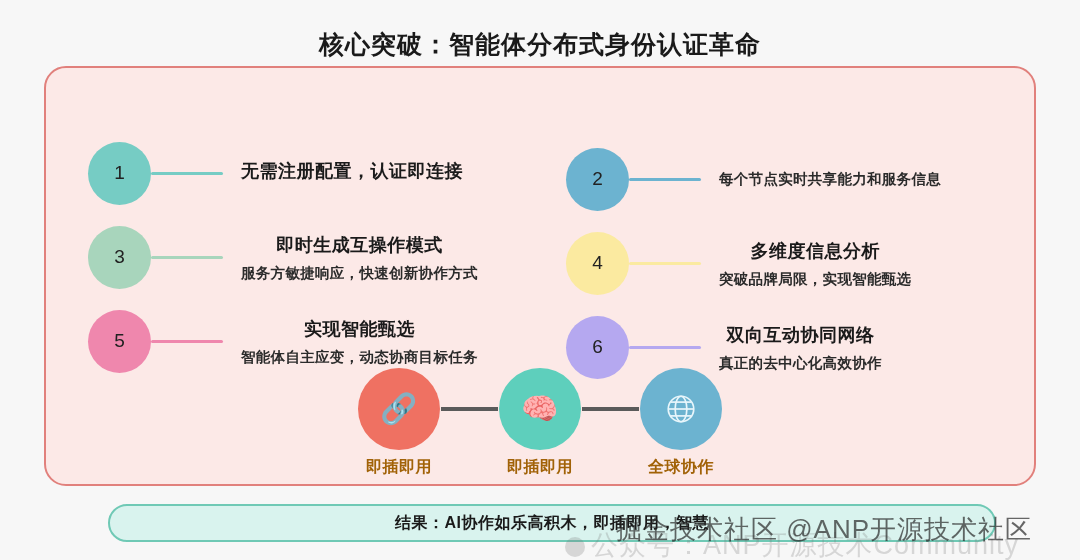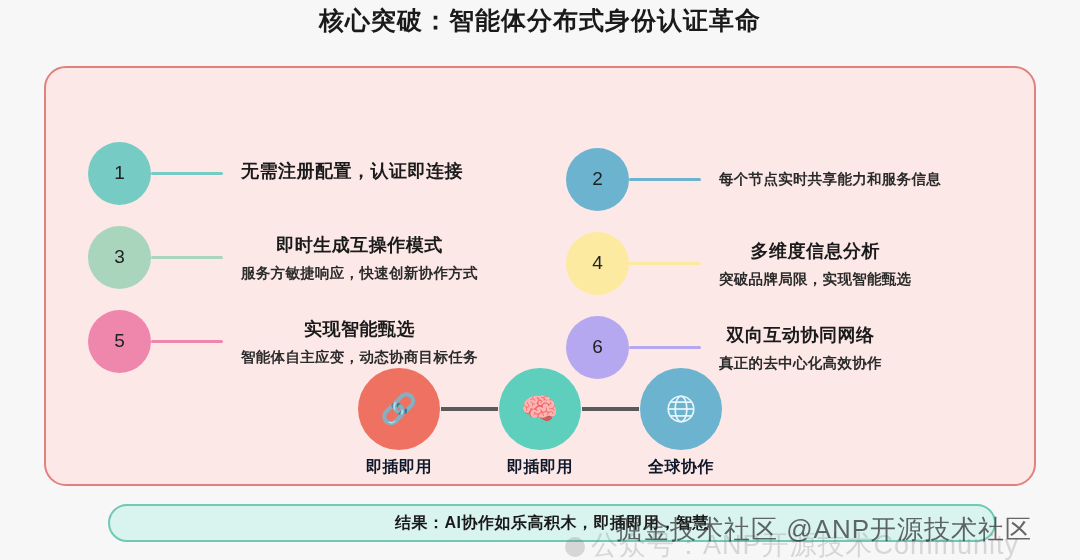--- a/index.html
+++ b/index.html
@@ -14,21 +14,21 @@
   }
 
   
   #page-title {
     width: 100%;
     text-align: center;
     font-size: 25px;
     font-weight: bold;
     color: #1a1a1a;
     letter-spacing: 1px;
-    padding-top: 2px;
+    padding-top: 26px;
     height: 62px;
     line-height: 36px;
   }
 
   
   #main-panel {
     position: absolute;
     left: 44px;
     top: 66px;
     width: 992px;
@@ -120,21 +120,21 @@
     display: flex;
     align-items: center;
     justify-content: center;
     font-size: 30px;
     line-height: 1;
   }
   .icon-label {
     margin-top: 7px;
     font-size: 16px;
     font-weight: bold;
-    color: #0f172a;
+    color: #a16207;
     white-space: nowrap;
     letter-spacing: 0.5px;
   }
   .icon-connector {
     width: 57px;
     height: 4px;
     background: #5a5a5a;
     margin-top: 39px;
     flex: 0 0 57px;
     position: relative;

